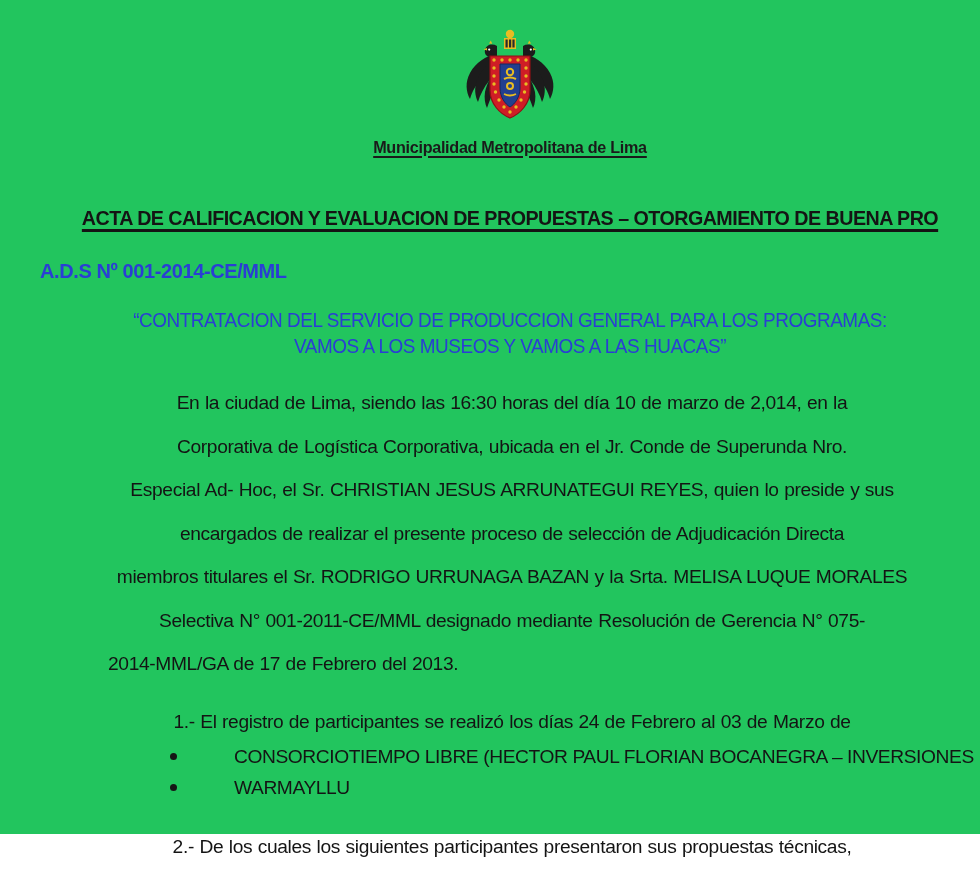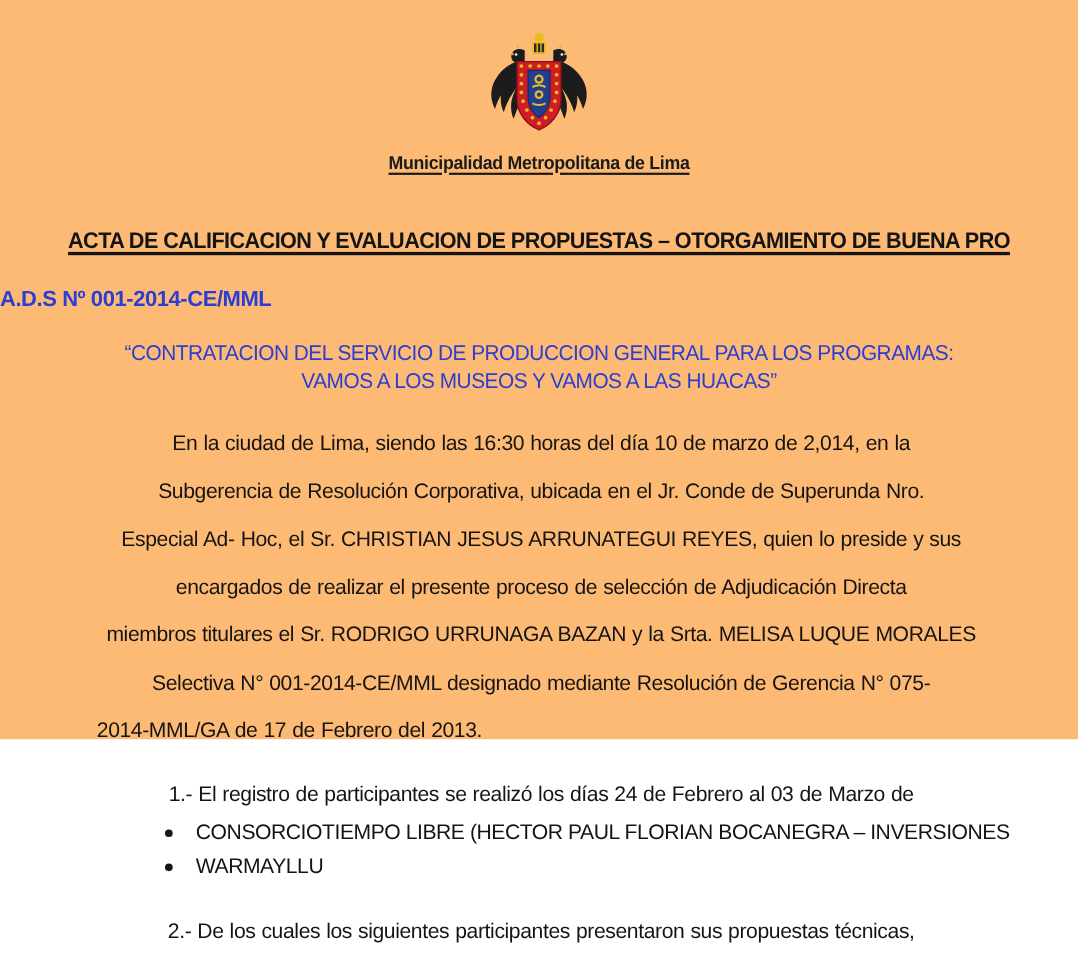--- a/index.html
+++ b/index.html
@@ -13,23 +13,24 @@
     height: 882px;
     overflow: hidden;
     font-family: "Liberation Sans", sans-serif;
     color: #121212;
     -webkit-font-smoothing: antialiased;
   }
 
   .page {
     position: relative;
     width: 980px;
-    height: 672px;
-    background: #fdba74;
+    height: 834px;
+    background: #22c55e;
     box-sizing: border-box;
+    padding-left: 40px;
   }
 
   
   .crest-wrap {
     width: 100%;
     text-align: center;
     padding-top: 26px;
   }
   .crest {
     display: inline-block;
@@ -150,20 +151,21 @@
     left: 2px;
     top: 12px;
     width: 7px;
     height: 7px;
     background: #161616;
     border-radius: 50%;
   }
   .li-line {
     display: block;
     white-space: nowrap;
+    margin-left: 36px;
   }
 </style>
 </head>
 <body>
 
 <div class="page">
 
   <div class="crest-wrap">
     <span class="crest">
       <svg width="108" height="98" viewBox="0 0 108 98" xmlns="http://www.w3.org/2000/svg">
@@ -241,33 +243,33 @@
     <span class="line">VAMOS A LOS MUSEOS Y VAMOS A LAS HUACAS”</span>
   </div>
 
   <div class="body-area">
 
     <div class="para para-lines">
       <div class="jline">
         <span>En la ciudad de Lima, siendo las 16:30 horas del día 10 de marzo de 2,014, en la</span>
       </div>
       <div class="jline">
-        <span>Subgerencia de Resolución Corporativa, ubicada en el Jr. Conde de Superunda Nro.</span>
+        <span>Corporativa de Logística Corporativa, ubicada en el Jr. Conde de Superunda Nro.</span>
       </div>
       <div class="jline">
         <span>Especial Ad- Hoc, el Sr. CHRISTIAN JESUS ARRUNATEGUI REYES, quien lo preside y sus</span>
       </div>
       <div class="jline">
         <span>encargados de realizar el presente proceso de selección de Adjudicación Directa</span>
       </div>
       <div class="jline">
         <span>miembros titulares el Sr. RODRIGO URRUNAGA BAZAN y la Srta. MELISA LUQUE MORALES</span>
       </div>
       <div class="jline">
-        <span>Selectiva N° 001-2014-CE/MML designado mediante Resolución de Gerencia N° 075-</span>
+        <span>Selectiva N° 001-2011-CE/MML designado mediante Resolución de Gerencia N° 075-</span>
       </div>
       <div class="jline last">
         <span>2014-MML/GA de 17 de Febrero del 2013.</span>
       </div>
     </div>
 
     <div class="para para-lines tight">
       <div class="jline">
         <span>1.- El registro de participantes se realizó los días 24 de Febrero al 03 de Marzo de</span>
       </div>

